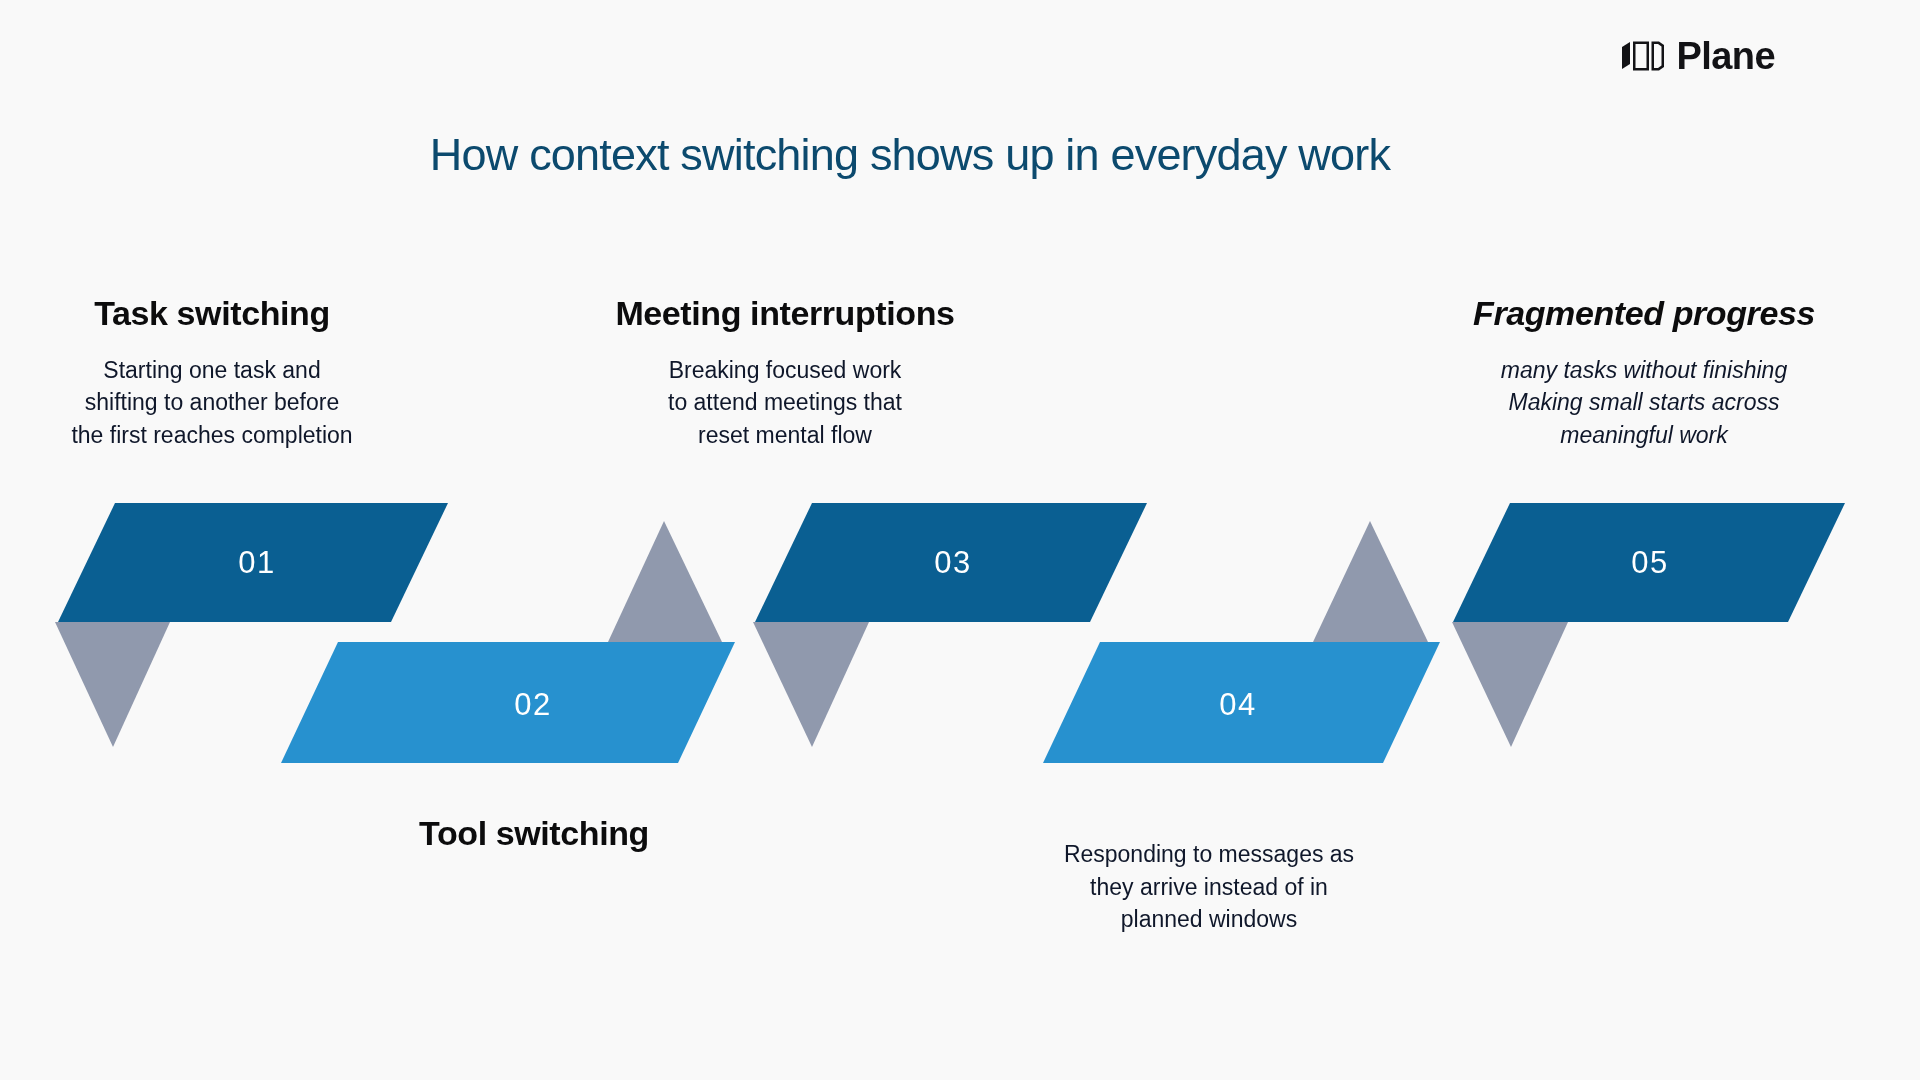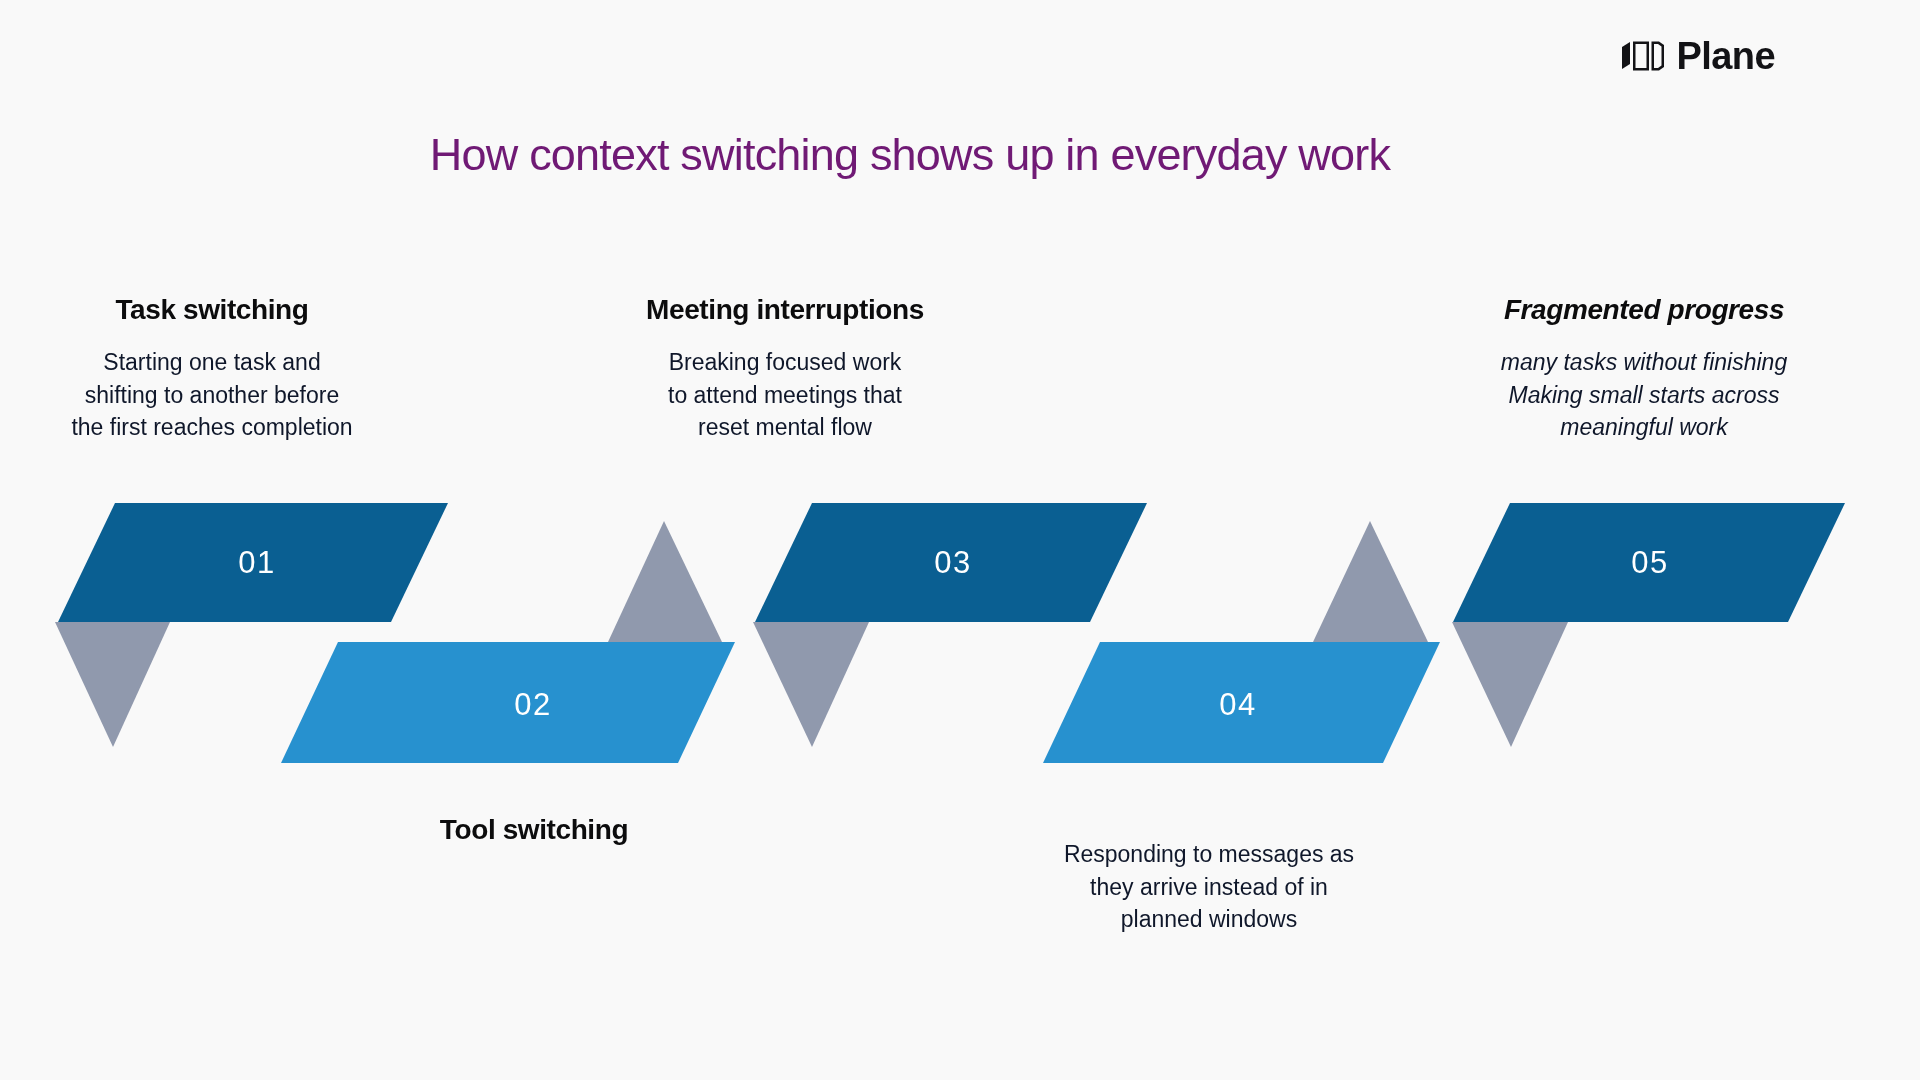--- a/index.html
+++ b/index.html
@@ -36,21 +36,21 @@
   }
 
   
   #page-title {
     position:absolute;
     top:128px;
     left:0; right:0;
     text-align:center;
     font-size:45px;
     font-weight:400;
-    color:#701a75;
+    color:#0c4a6e;
     letter-spacing:-0.8px;
     line-height:1.2;
   }
 
   
   #shapes { position:absolute; inset:0; }
   #shapes svg { position:absolute; top:0; left:0; width:1920px; height:1080px; }
 
   .num {
     position:absolute;
@@ -59,21 +59,21 @@
     color:#ffffff;
     letter-spacing:1.5px;
     transform:translate(-50%,-50%);
     pointer-events:none;
     white-space:nowrap;
   }
 
   
   .step-text { position:absolute; text-align:center; }
   .step-heading {
-    font-size:28px;
+    font-size:34px;
     font-weight:700;
     color:#0c0c0d;
     letter-spacing:-0.4px;
     line-height:1.25;
     white-space:nowrap;
   }
   .step-desc {
     margin-top:19px;
     font-size:23px;
     font-weight:400;

